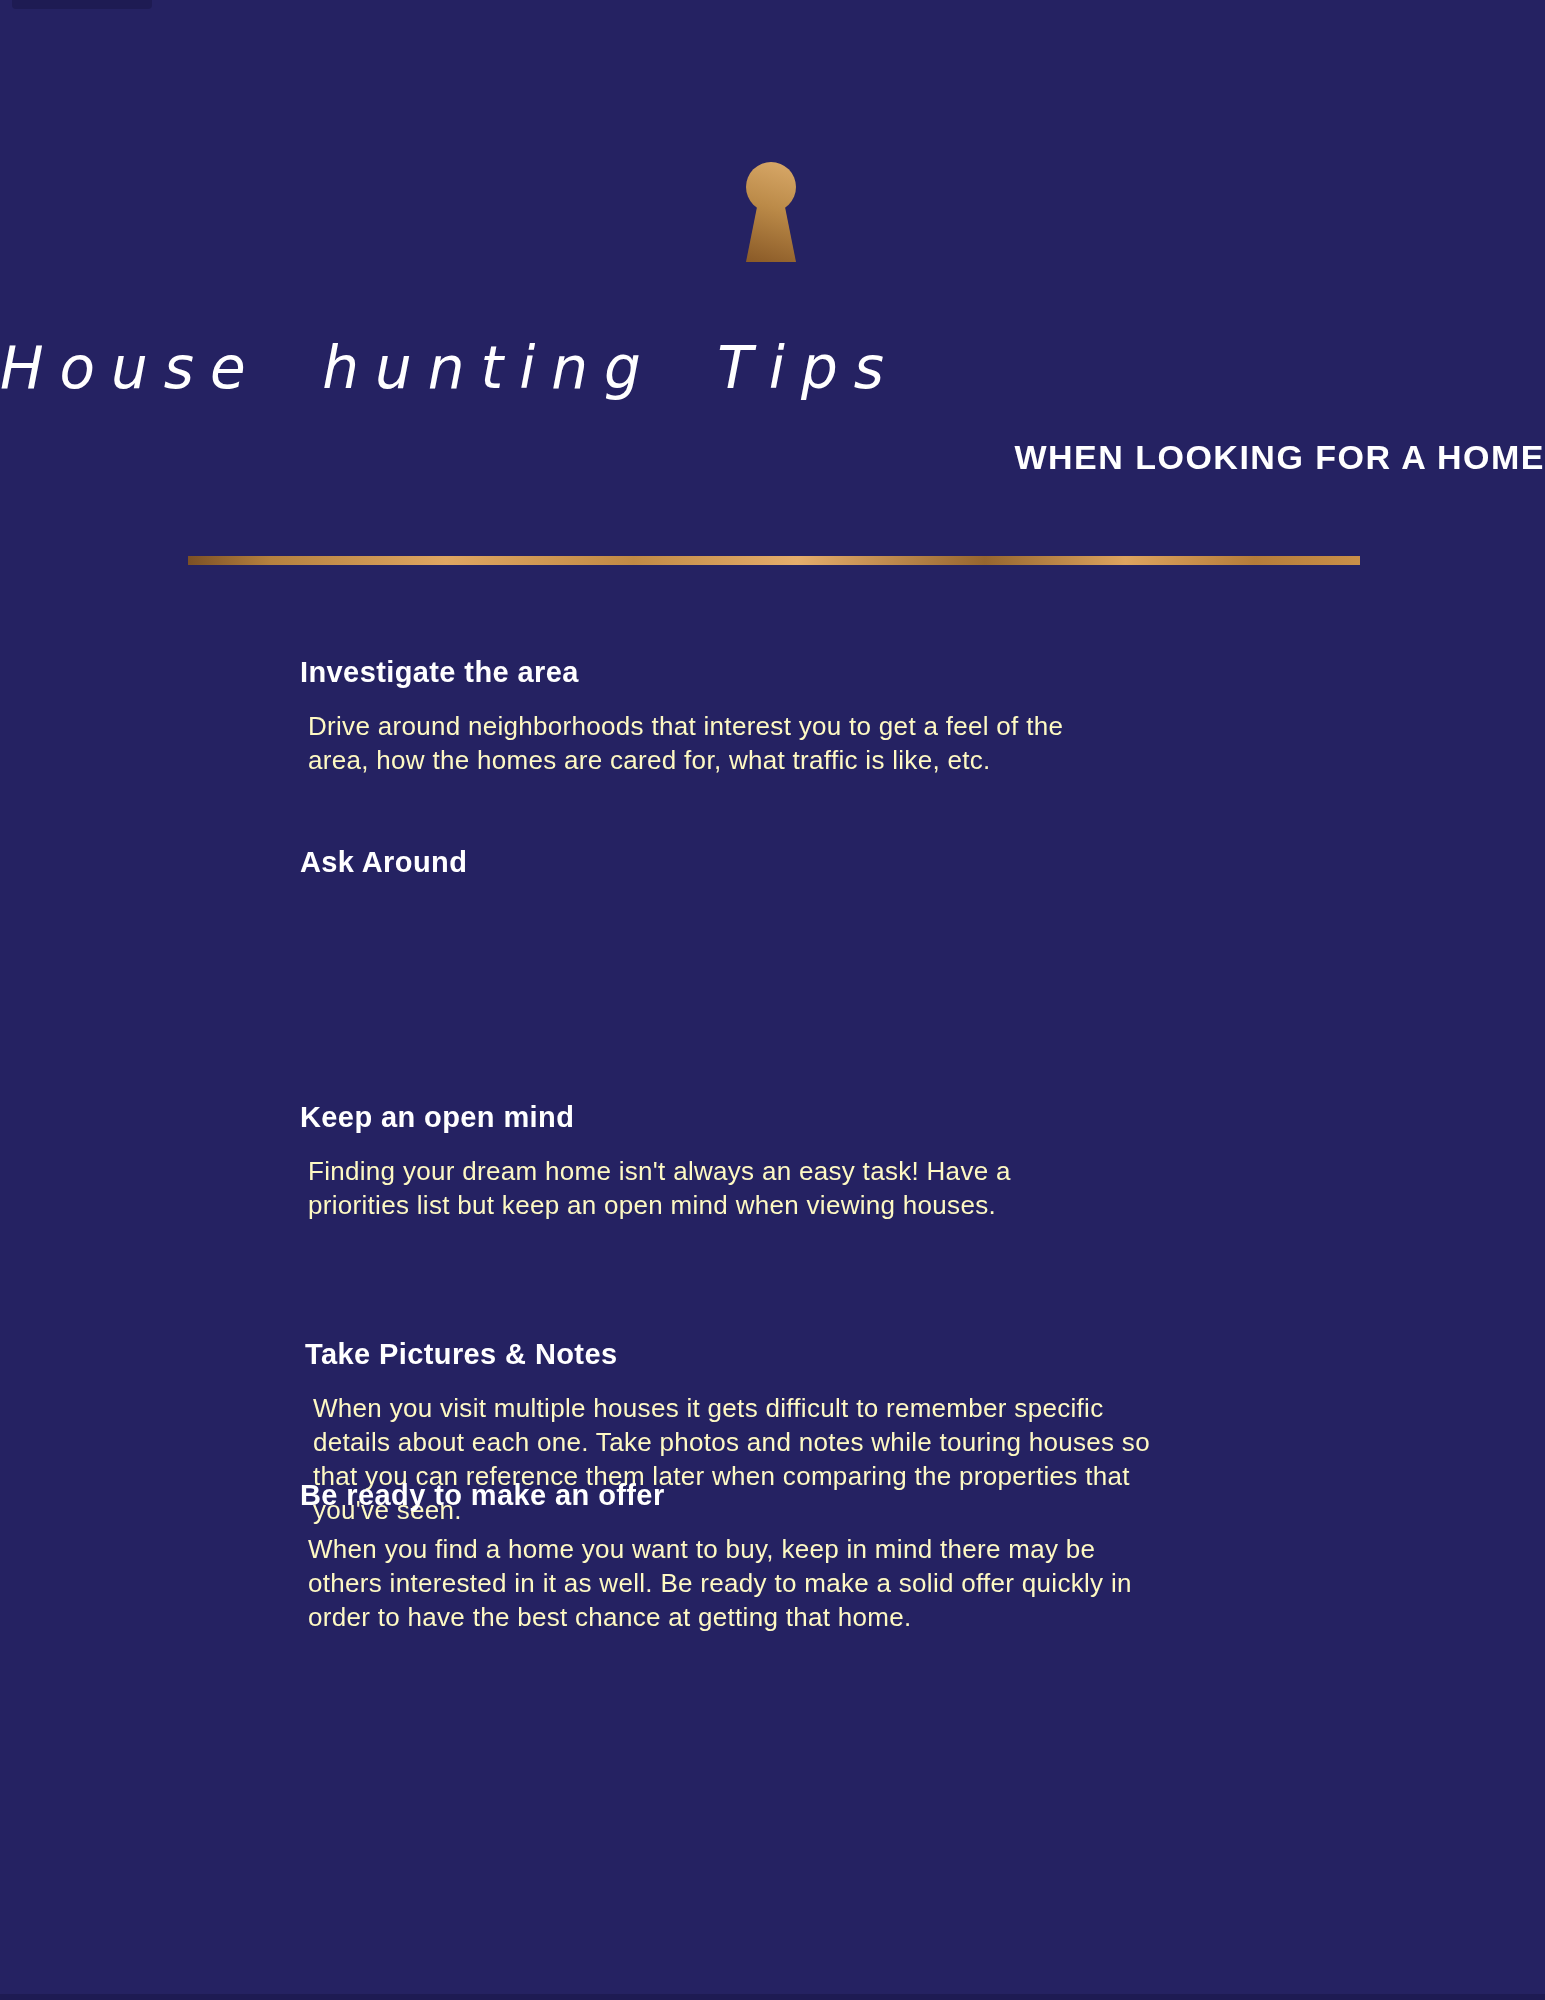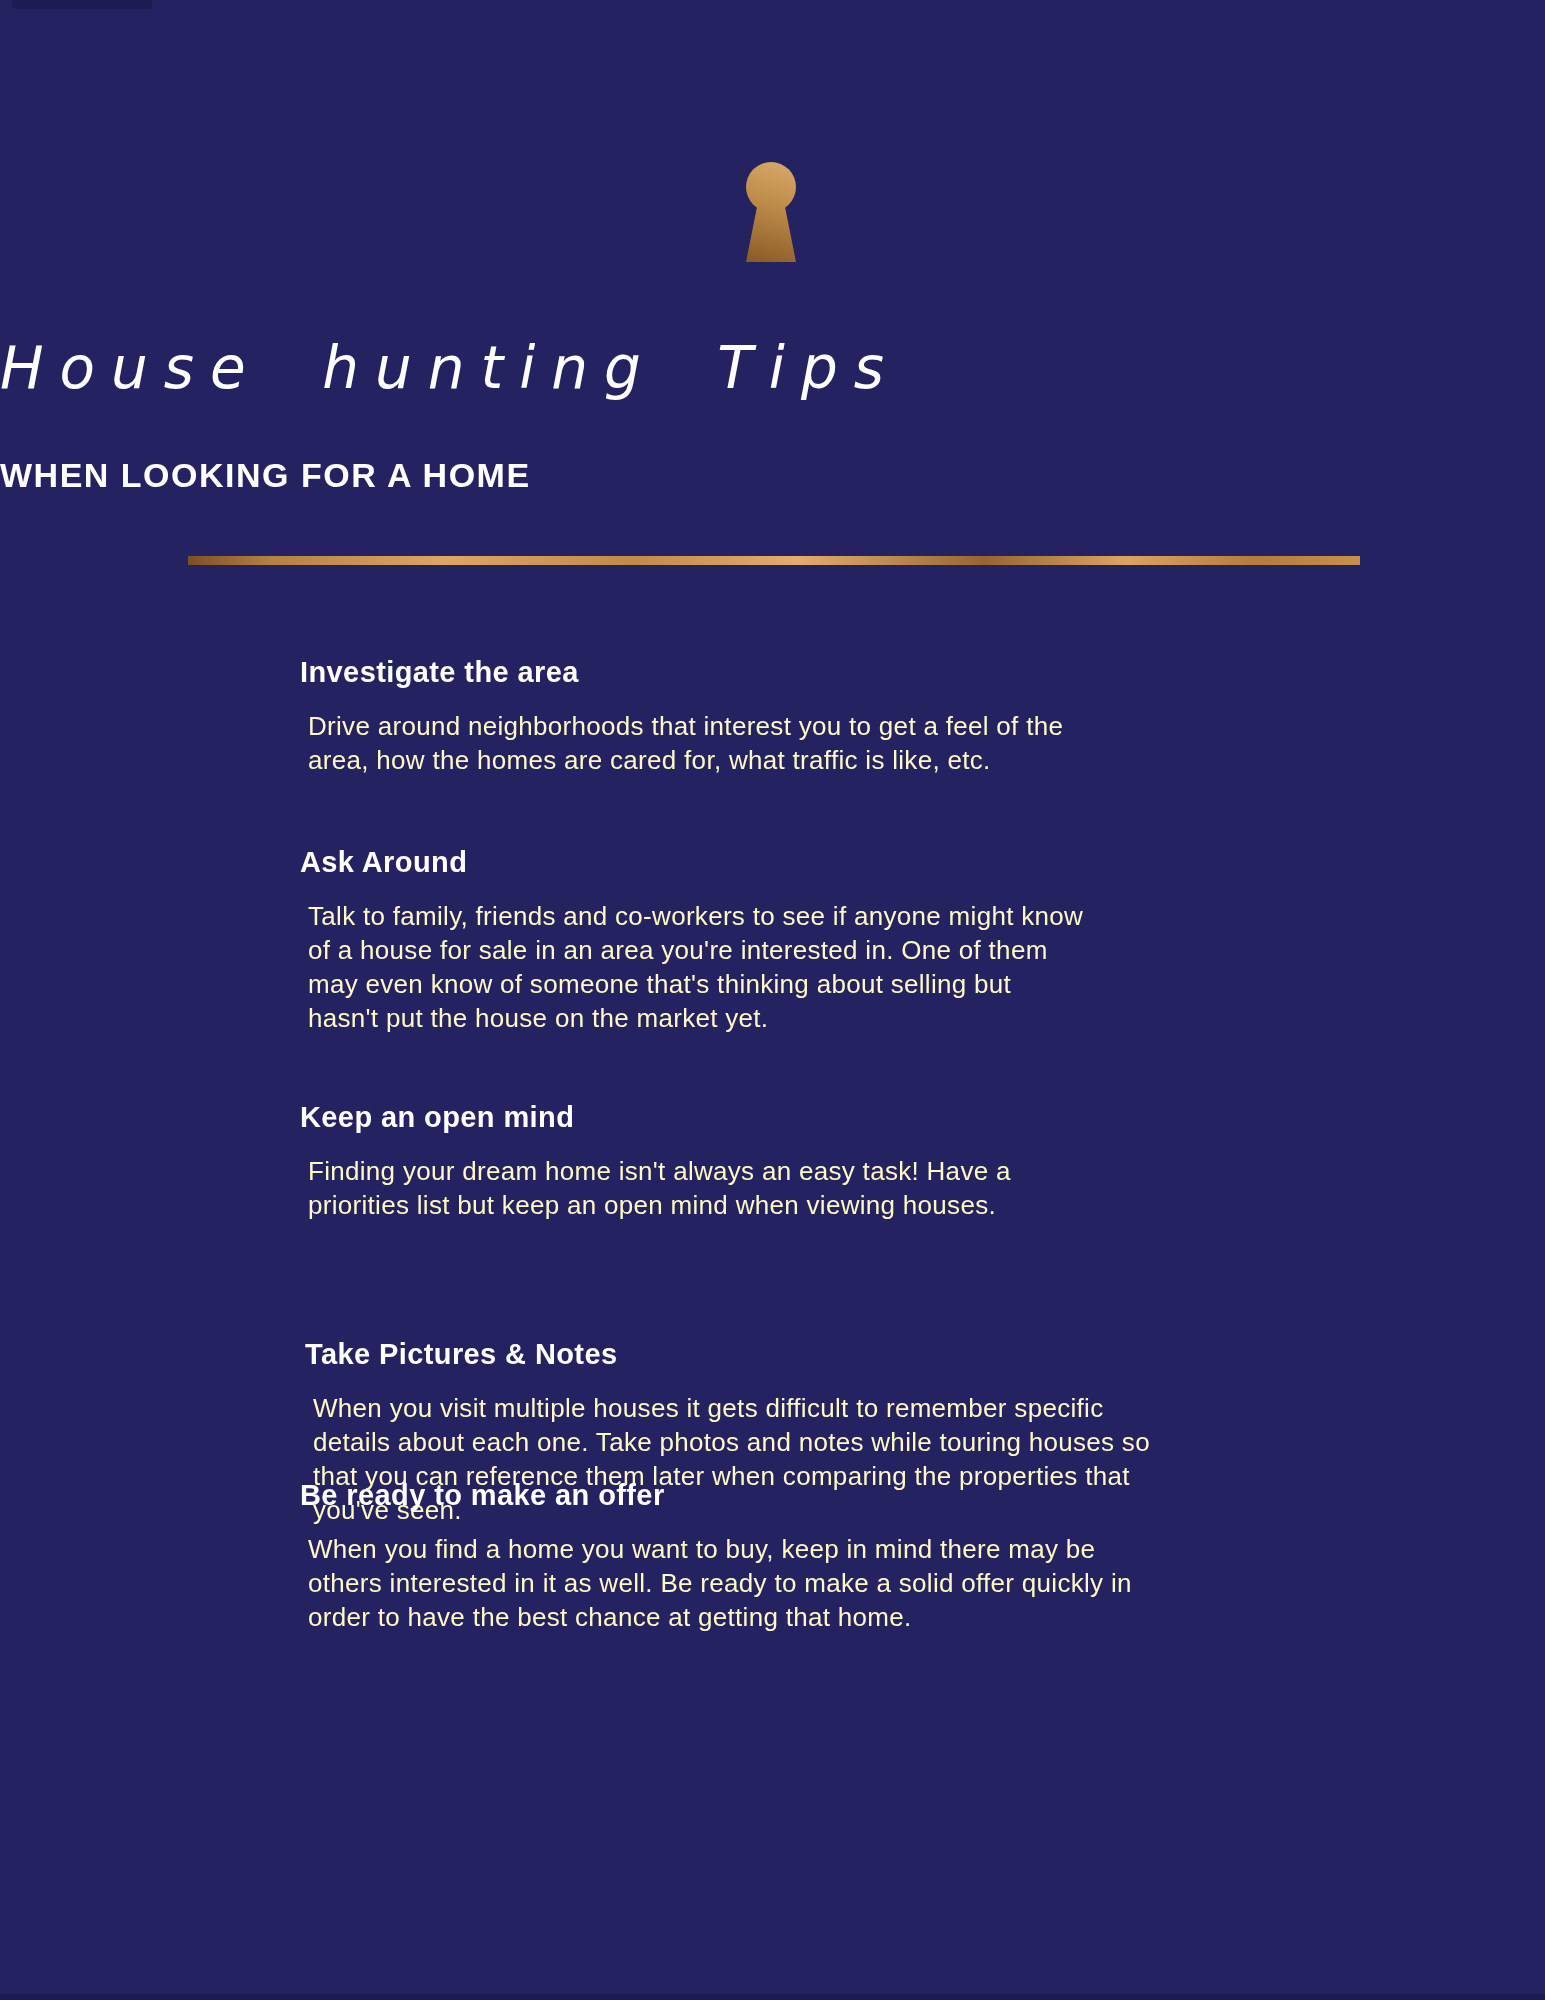--- a/index.html
+++ b/index.html
@@ -43,28 +43,27 @@
     font-size: 58px;
     line-height: 72px;
     letter-spacing: 16px;
     word-spacing: 26px;
     white-space: nowrap;
   }
   .subtitle {
     position: absolute;
     left: 0; top: 438px;
     width: 100%;
-    text-align: left;
+    text-align: right;
     color: #ffffff;
     font-weight: 700;
     font-size: 34px;
     line-height: 38px;
     letter-spacing: 1.5px;
     white-space: nowrap;
-    margin-top: 18px;
   }
   .divider {
     position: absolute;
     left: 188px; top: 556px;
     width: 1172px; height: 9px;
     background: linear-gradient(90deg,
       #7c5025 0%, #b5813f 7%, #dfa662 22%, #c18a45 38%,
       #e5ad6c 52%, #96662f 68%, #dda45f 80%, #b57c3a 91%, #ca9049 100%);
   }
   .section {
@@ -120,24 +119,20 @@
 <div class="divider"></div>
 
 <div class="section s1">
   <h2>Investigate the area</h2>
   <p>Drive around neighborhoods that interest you to get a feel of the
 area, how the homes are cared for, what traffic is like, etc.</p>
 </div>
 
 <div class="section s2">
   <h2>Ask Around</h2>
-  <p>Talk to family, friends and co-workers to see if anyone might know
-of a house for sale in an area you're interested in. One of them
-may even know of someone that's thinking about selling but
-hasn't put the house on the market yet.</p>
 </div>
 
 <div class="section s3">
   <h2>Keep an open mind</h2>
   <p>Finding your dream home isn't always an easy task! Have a
 priorities list but keep an open mind when viewing houses.</p>
 </div>
 
 <div class="section s4">
   <h2>Take Pictures &amp; Notes</h2>

